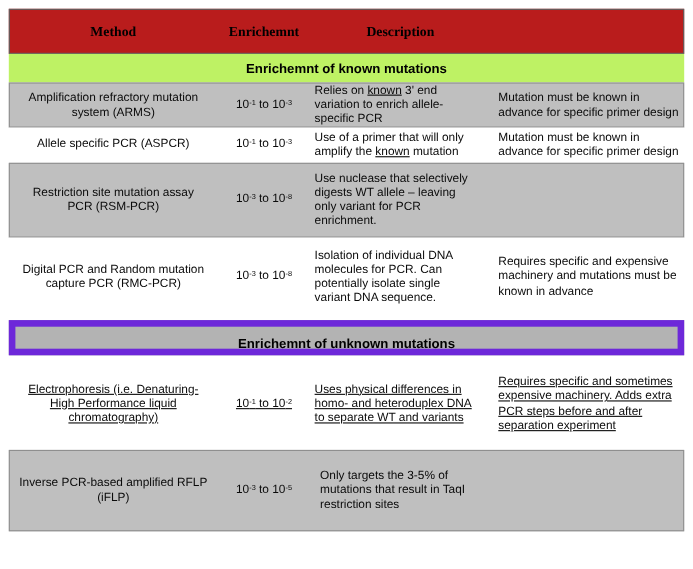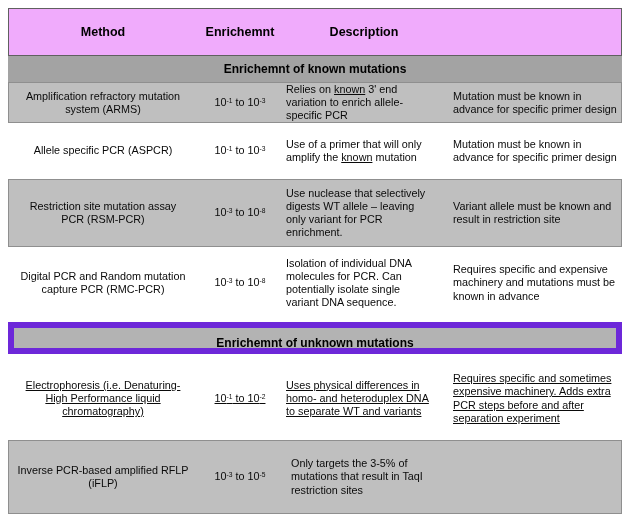--- a/index.html
+++ b/index.html
@@ -16,45 +16,46 @@
     padding:8px 8px 0 8px;
     overflow:hidden;
   }
   .grid-row{
     display:grid;
     grid-template-columns:188px 86px 162px 1fr;
     box-sizing:border-box;
     width:614px;
   }
   .header-row{
-    height:48px;
-    background:#f0abfc;
+    height:41px;
+    background:#b91c1c;
     border:1px solid #606060;
     align-items:center;
+    font-family:Liberation Serif, serif;
   }
   .header-cell{
     text-align:center;
     font-weight:bold;
     font-size:12.5px;
     line-height:1.12;
     color:#000;
     padding:0 4px;
   }
   .section-title{
     width:614px;
     box-sizing:border-box;
     text-align:center;
     font-weight:bold;
     font-size:12px;
     color:#000;
   }
   .section-plain{
     height:26px;
     line-height:26px;
-    background:#a3a3a3;
+    background:#bef264;
   }
   .section-bar{
     height:32px;
     line-height:30px;
     background:#b3b3b3;
     border:6px solid #6d28d9;
     margin:3px 0;
   }
   .data-row{
     align-items:center;
@@ -63,21 +64,21 @@
     color:#0a0a0a;
   }
   .data-row.gray{
     background:#bfbfbf;
     border:1px solid #8f8f8f;
   }
   .data-row.white{
     background:#ffffff;
     border:1px solid transparent;
   }
-  .h55{height:41px;} .h44{height:56px;} .h68{height:68px;}
+  .h55{height:41px;} .h44{height:32px;} .h68{height:68px;}
   .h72{height:72px;} .h83{height:83px;text-decoration:underline;} .h74{height:74px;}
   .cell{box-sizing:border-box;}
   .cell.method{text-align:center;padding:0 8px;}
   .cell.sel{text-align:center;padding:0 2px;white-space:nowrap;}
   .cell.desc{text-align:left;padding:0 10px 0 3px;}
   .cell.disadv{text-align:left;padding:0 4px 0 8px;}
   sup{
     font-size:0.62em;
     vertical-align:baseline;
     position:relative;
@@ -110,21 +111,20 @@
     <div class="cell method">Allele specific PCR (ASPCR)</div>
     <div class="cell sel">10<sup>-1</sup> to 10<sup>-3</sup></div>
     <div class="cell desc">Use of a primer that will only amplify the <u>known</u> mutation</div>
     <div class="cell disadv">Mutation must be known in advance for specific primer design</div>
   </div>
 
   <div class="grid-row data-row gray h68">
     <div class="cell method">Restriction site mutation assay PCR (RSM-PCR)</div>
     <div class="cell sel">10<sup>-3</sup> to 10<sup>-8</sup></div>
     <div class="cell desc">Use nuclease that selectively digests WT allele – leaving only variant for PCR enrichment.</div>
-    <div class="cell disadv">Variant allele must be known and result in restriction site</div>
   </div>
 
   <div class="grid-row data-row white h72">
     <div class="cell method">Digital PCR and Random mutation capture PCR (RMC-PCR)</div>
     <div class="cell sel">10<sup>-3</sup> to 10<sup>-8</sup></div>
     <div class="cell desc">Isolation of individual DNA molecules for PCR.  Can potentially isolate single variant DNA sequence.</div>
     <div class="cell disadv">Requires specific and expensive machinery and mutations must be known in advance</div>
   </div>
 
   <div class="section-title section-bar">Enrichemnt of unknown mutations</div>

